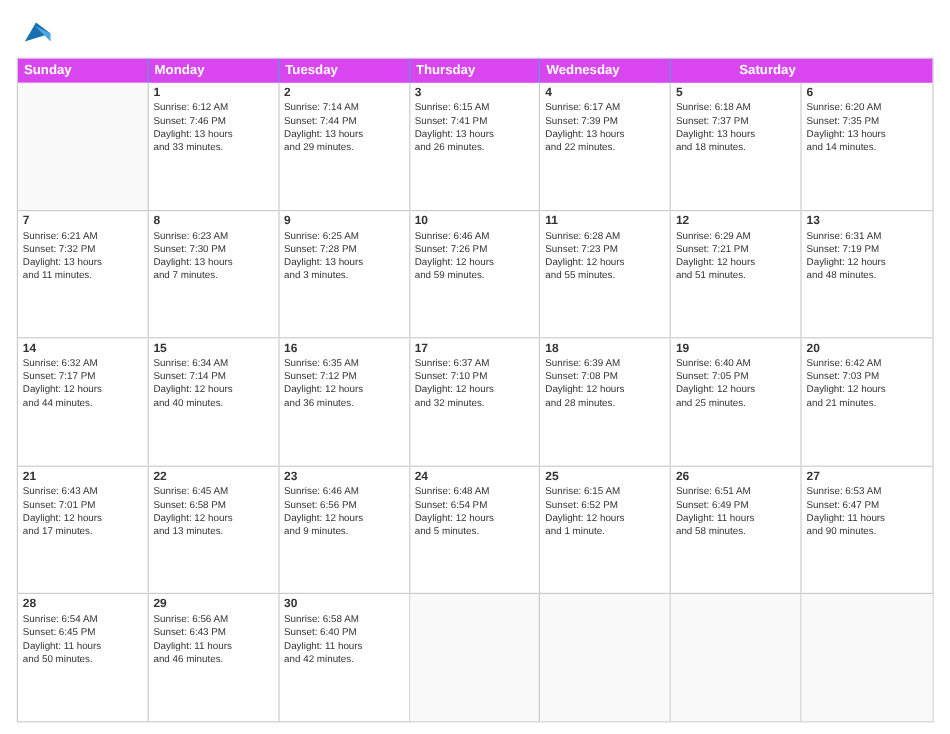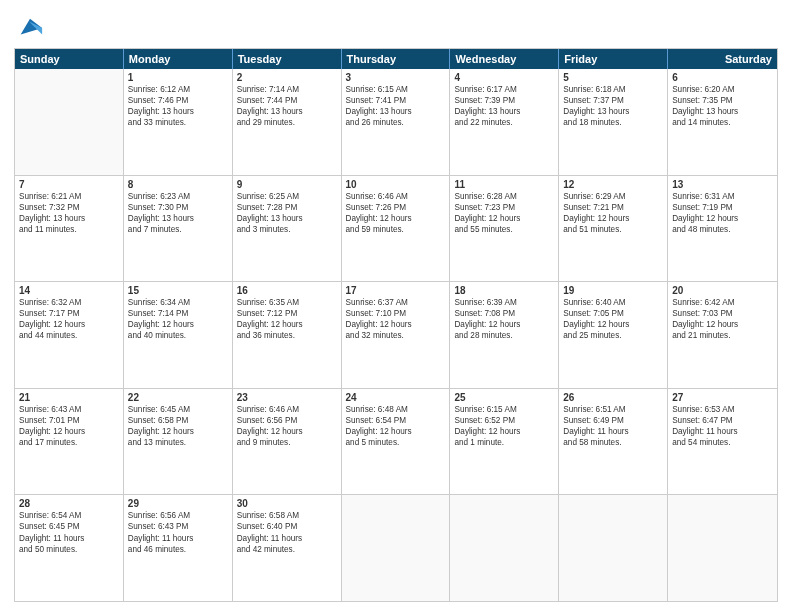--- a/index.html
+++ b/index.html
@@ -56,21 +56,21 @@
     }
     .calendar {
       flex: 1;
       display: flex;
       flex-direction: column;
       border: 1px solid #ccc;
     }
     .cal-header {
       display: grid;
       grid-template-columns: repeat(7, 1fr);
-      background: #0c4a6e;
+      background: #d946ef;
     }
     .cal-header-cell {
       color: #fff;
       font-size: 11px;
       font-weight: bold;
       padding: 4px 5px;
       border-right: 1px solid #5a9ad4;
       text-align: left;
     }
     .cal-header-cell:last-child { border-right: none; text-align: right; }
@@ -130,21 +130,20 @@
     </div>
   </div>
 
   <div class="calendar">
     <div class="cal-header">
     <div class="cal-header-cell">Sunday</div>
         <div class="cal-header-cell">Monday</div>
         <div class="cal-header-cell">Tuesday</div>
         <div class="cal-header-cell">Thursday</div>
         <div class="cal-header-cell">Wednesday</div>
-        <div class="cal-header-cell">Friday</div>
         <div class="cal-header-cell">Saturday</div>
       </div>
     <div class="cal-body">
     <div class="cal-row">
           <div class="cal-cell empty"></div>
           <div class="cal-cell">
             <span class="day-num">1</span>
             <span class="cell-line">Sunrise: 6:12 AM</span>
             <span class="cell-line">Sunset: 7:46 PM</span>
             <span class="cell-line">Daylight: 13 hours</span>
@@ -329,21 +328,21 @@
             <span class="cell-line">Sunrise: 6:51 AM</span>
             <span class="cell-line">Sunset: 6:49 PM</span>
             <span class="cell-line">Daylight: 11 hours</span>
             <span class="cell-line">and 58 minutes.</span>
           </div>
           <div class="cal-cell">
             <span class="day-num">27</span>
             <span class="cell-line">Sunrise: 6:53 AM</span>
             <span class="cell-line">Sunset: 6:47 PM</span>
             <span class="cell-line">Daylight: 11 hours</span>
-            <span class="cell-line">and 54 minutes.</span>
+            <span class="cell-line">and 90 minutes.</span>
           </div>
         </div>
         <div class="cal-row">
           <div class="cal-cell">
             <span class="day-num">28</span>
             <span class="cell-line">Sunrise: 6:54 AM</span>
             <span class="cell-line">Sunset: 6:45 PM</span>
             <span class="cell-line">Daylight: 11 hours</span>
             <span class="cell-line">and 50 minutes.</span>
           </div>

